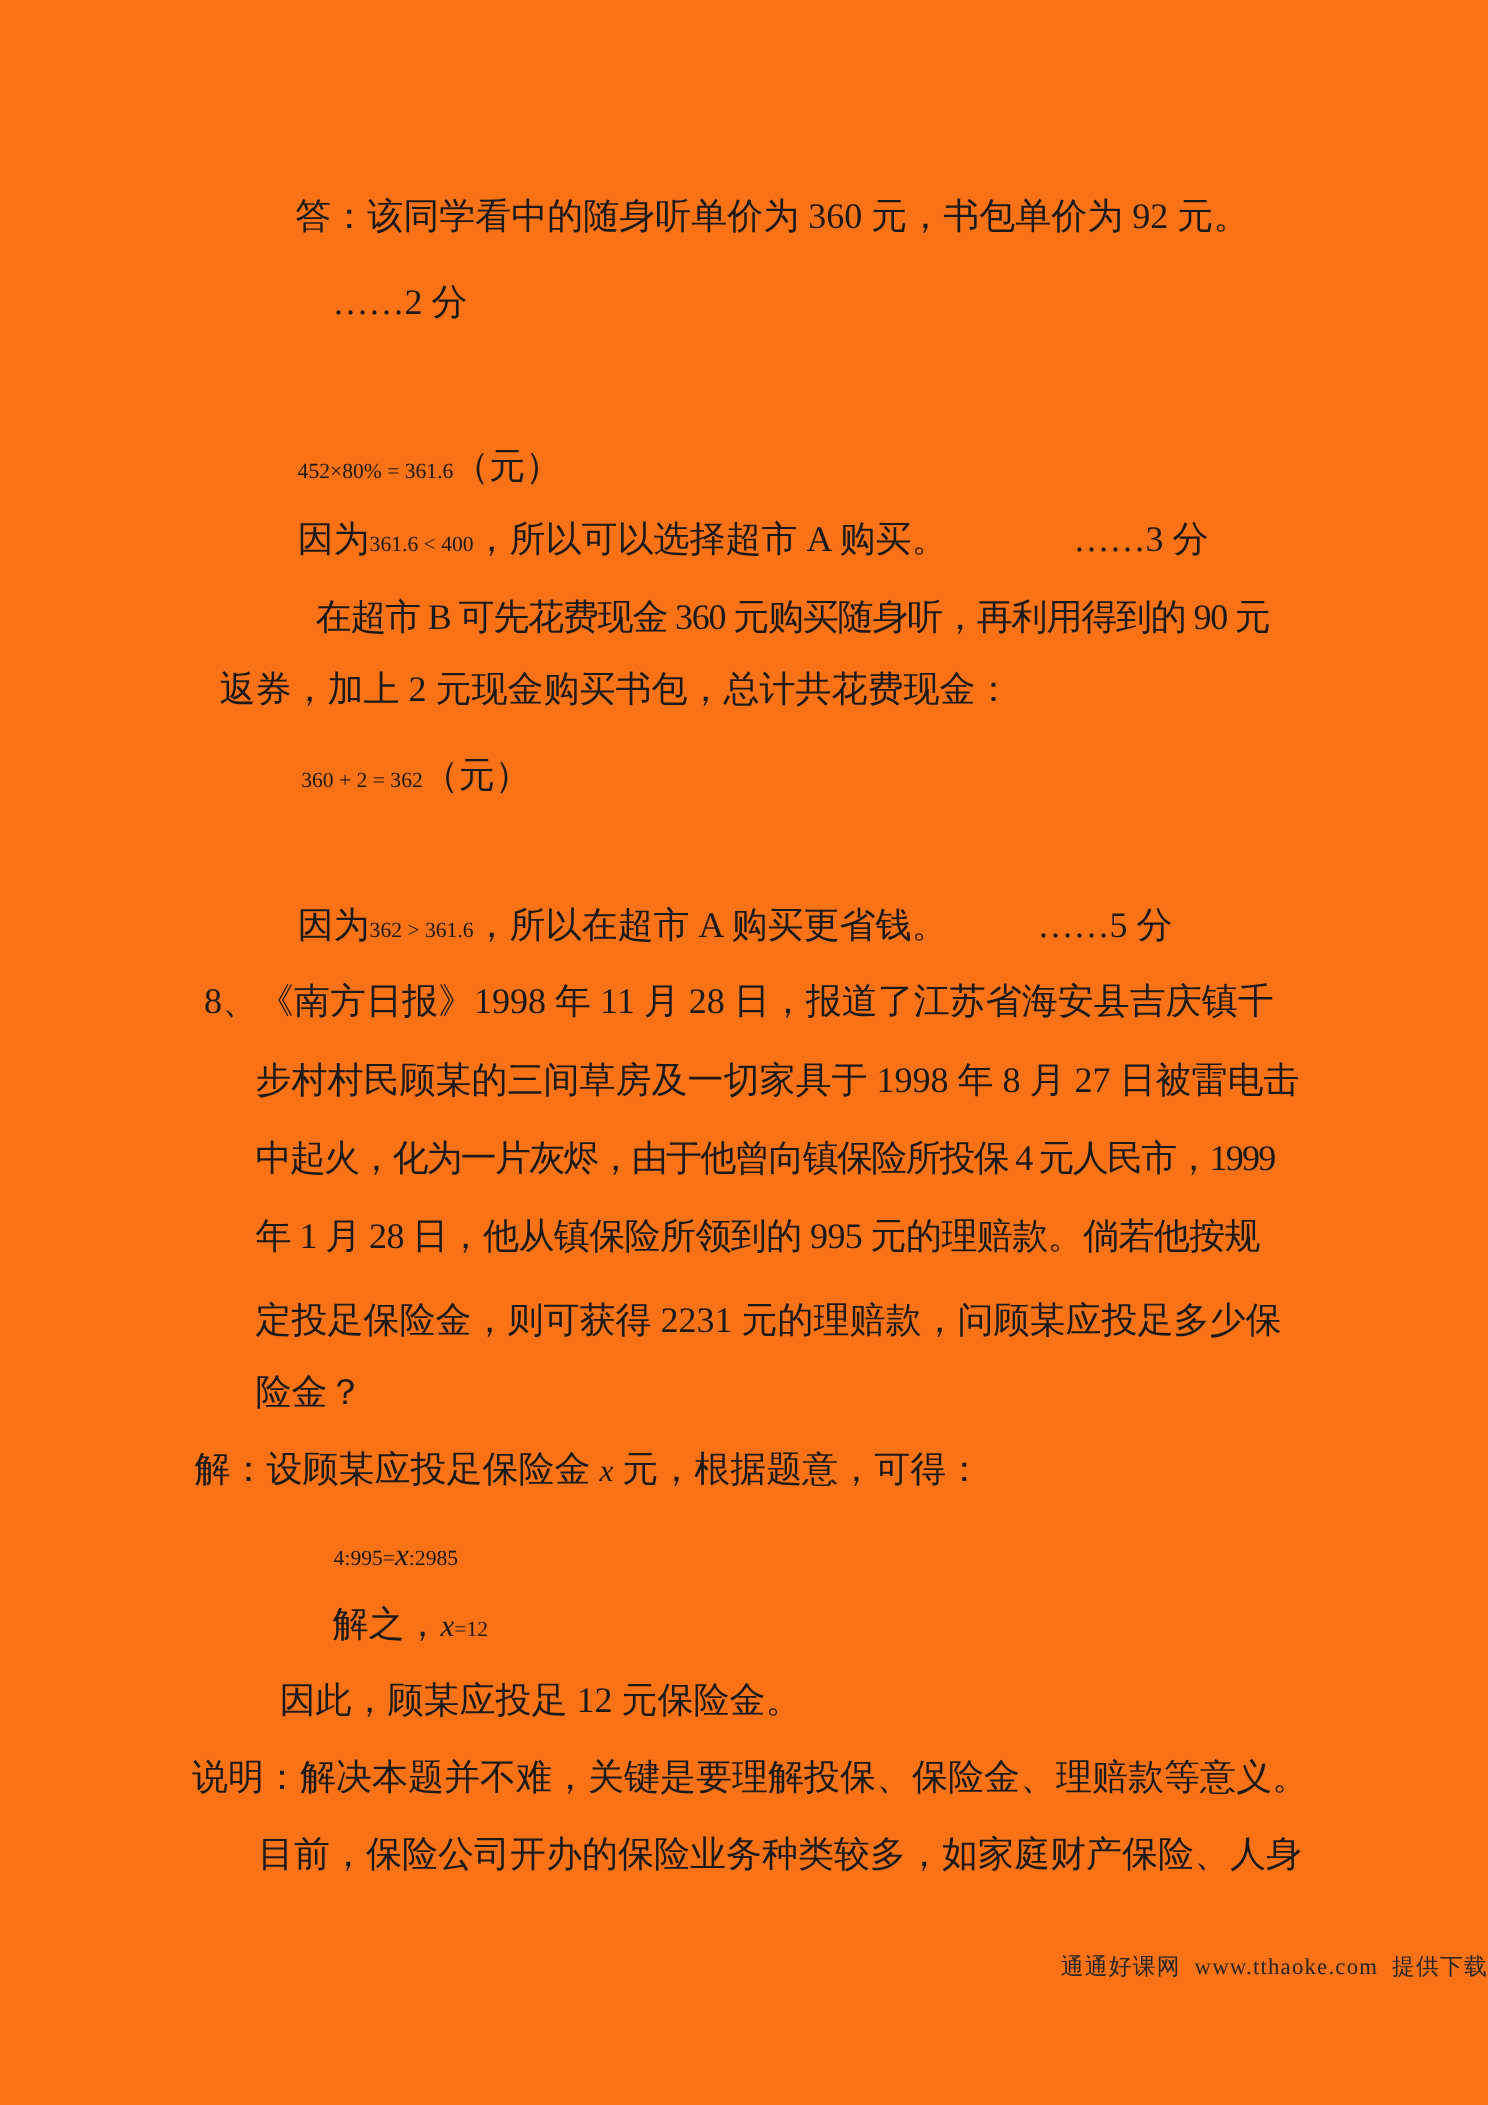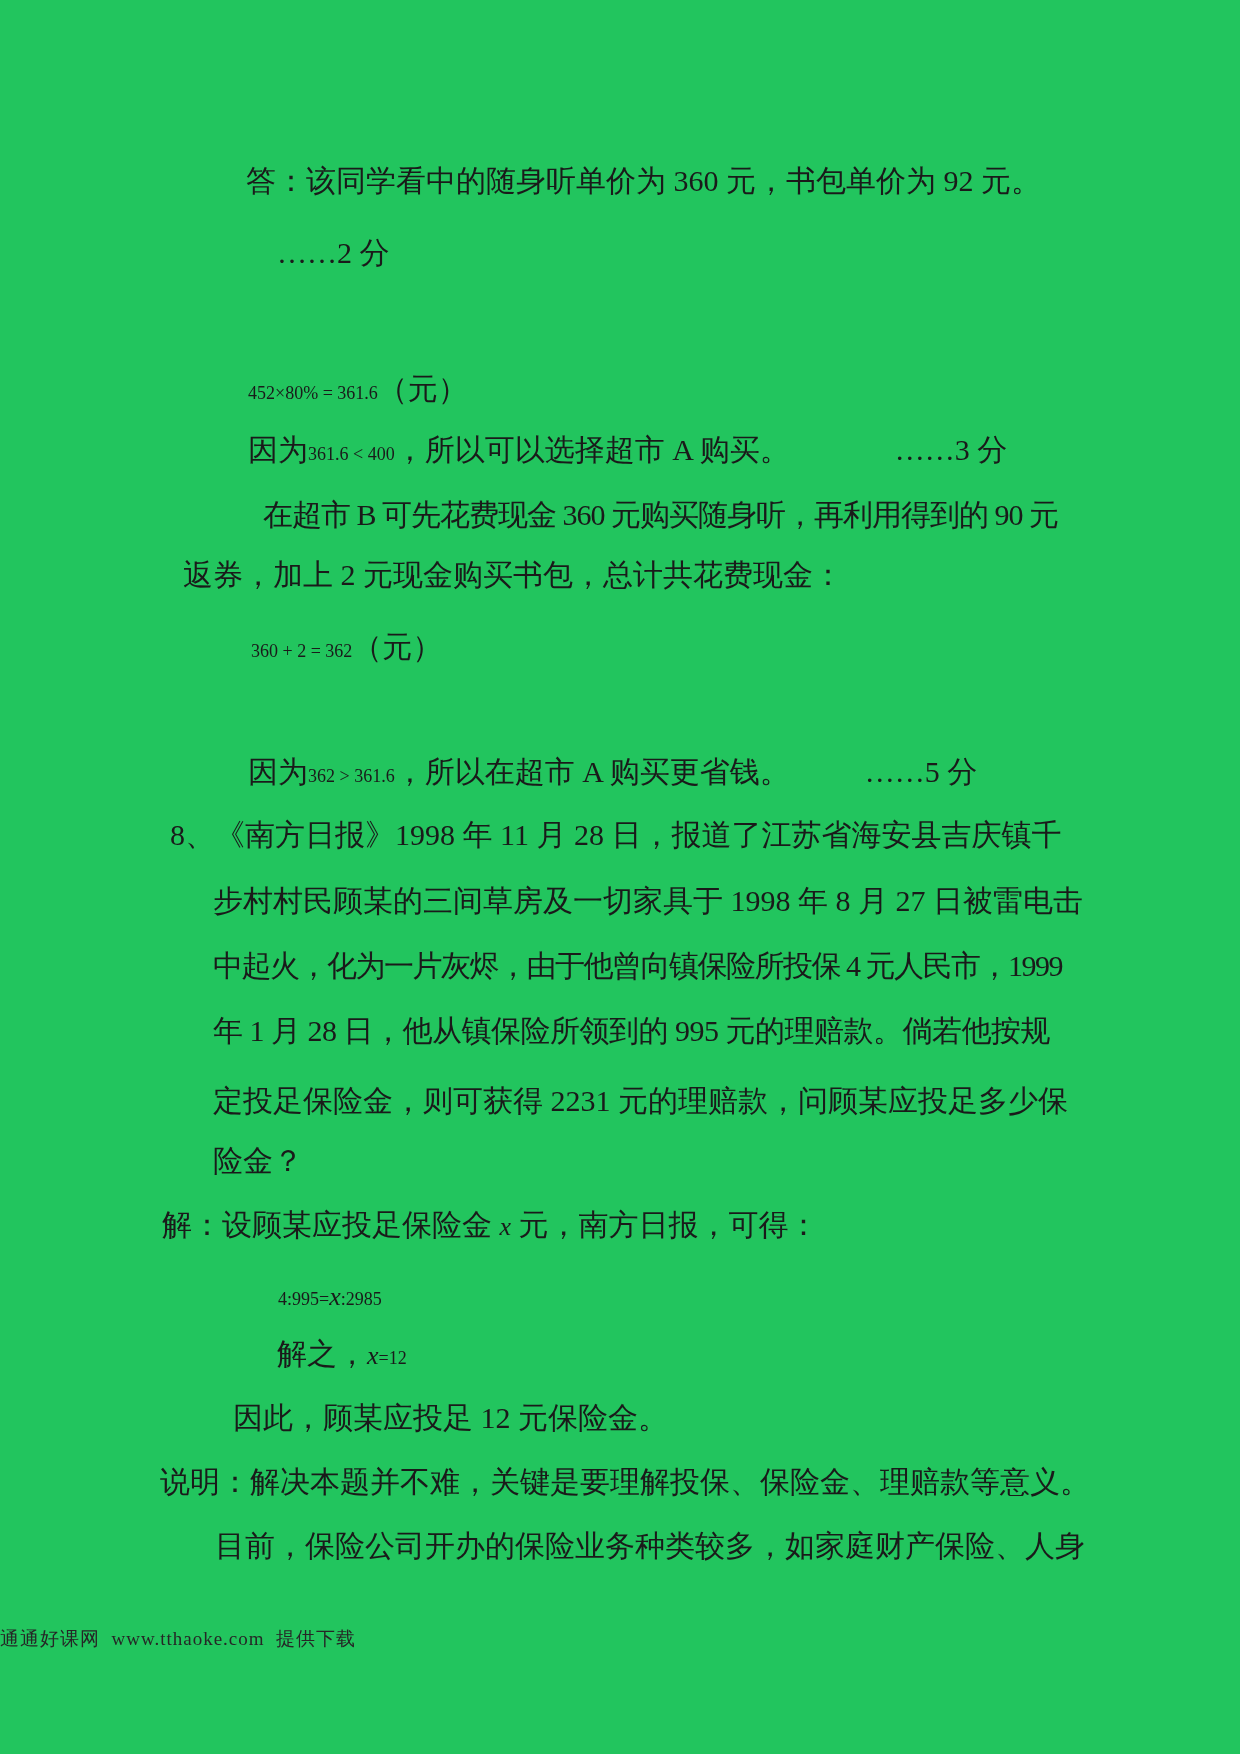--- a/index.html
+++ b/index.html
@@ -2,33 +2,33 @@
 <html><head>
 <meta charset="utf-8">
 <style>
   html,body{margin:0;padding:0;}
   body{
     width:1240px;height:1754px;
     background:#ffffff;
     position:relative;overflow:hidden;
     font-family:"Liberation Serif","DejaVu Serif",serif;
   }
-  .page{position:absolute;inset:0;background:#22c55e;color:#1a1a1a;}
+  .page{position:absolute;inset:0;background:#f97316;color:#1a1a1a;}
   .ln{
     position:absolute;
     white-space:pre;
     font-family:"Liberation Serif","DejaVu Serif",serif;
     font-size:30px;line-height:34px;color:#1a1a1a;
   }
   .math{font-size:18px;}
   .it{font-size:26px;font-style:italic;}
   .score{display:inline-block;}
   .footer{
     position:absolute;top:1626px;left:0;width:100%;
-    text-align:left;white-space:pre;
+    text-align:right;white-space:pre;
     font-size:19px;letter-spacing:1px;color:#262626;
   }
 </style>
 </head>
 <body>
 
 <div class="page">
 
   <div class="ln" style="top:164px;left:246px"><span>答：该同学看中的随身听单价为 360 元，书包单价为 92 元。</span></div>
 
@@ -53,21 +53,21 @@
   <div class="ln" style="top:884px;left:213px"><span>步村村民顾某的三间草房及一切家具于 1998 年 8 月 27 日被雷电击</span></div>
 
   <div class="ln" style="top:949px;left:213px;letter-spacing:-1.5px"><span>中起火，化为一片灰烬，由于他曾向镇保险所投保 4 元人民市，1999</span></div>
 
   <div class="ln" style="top:1014px;left:213px;letter-spacing:-0.5px"><span>年 1 月 28 日，他从镇保险所领到的 995 元的理赔款。倘若他按规</span></div>
 
   <div class="ln" style="top:1084px;left:213px"><span>定投足保险金，则可获得 2231 元的理赔款，问顾某应投足多少保</span></div>
 
   <div class="ln" style="top:1144px;left:213px"><span>险金？</span></div>
 
-  <div class="ln" style="top:1208px;left:162px"><span>解：设顾某应投足保险金 </span><span class="it">x</span><span> 元，南方日报，可得：</span></div>
+  <div class="ln" style="top:1208px;left:162px"><span>解：设顾某应投足保险金 </span><span class="it">x</span><span> 元，根据题意，可得：</span></div>
 
   <div class="ln" style="top:1278px;left:278px"><span class="math">4:995=</span><span class="it">x</span><span class="math">:2985</span></div>
 
   <div class="ln" style="top:1337px;left:277px"><span>解之，</span><span class="it">x</span><span class="math">=12</span></div>
 
   <div class="ln" style="top:1401px;left:233px"><span>因此，顾某应投足 12 元保险金。</span></div>
 
   <div class="ln" style="top:1529px;left:215px"><span>目前，保险公司开办的保险业务种类较多，如家庭财产保险、人身</span></div>
 
   <div class="ln" style="top:1465px;left:160px"><span>说明：解决本题并不难，关键是要理解投保、保险金、理赔款等意义。</span></div>

